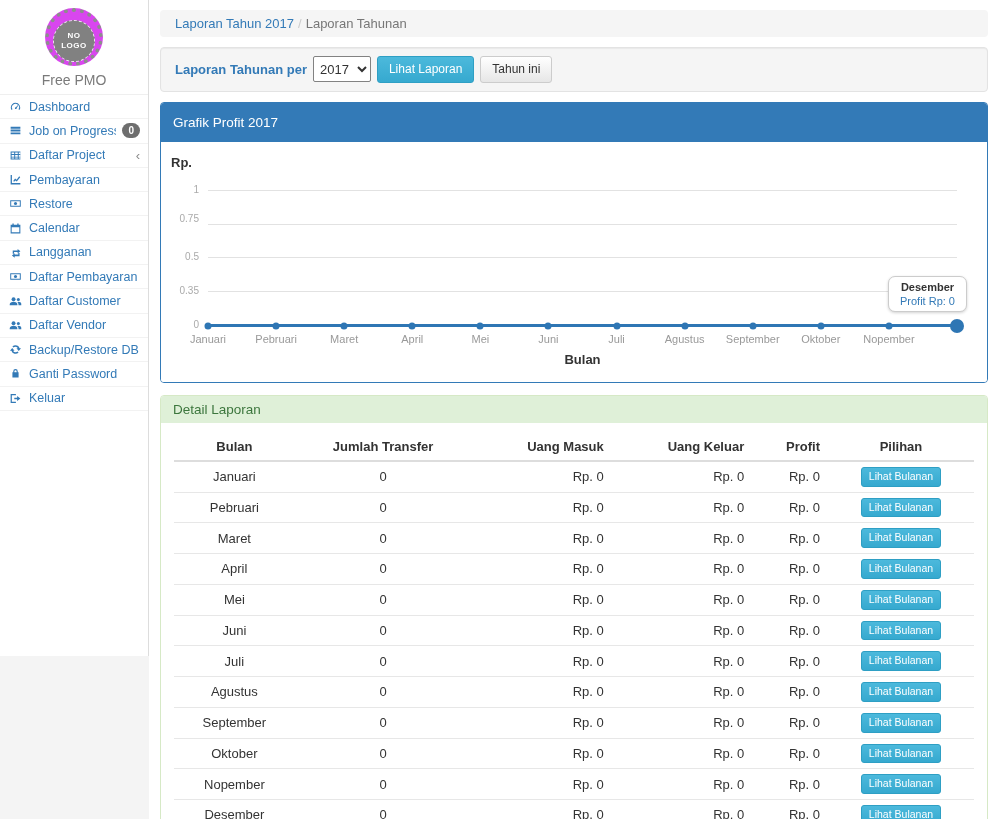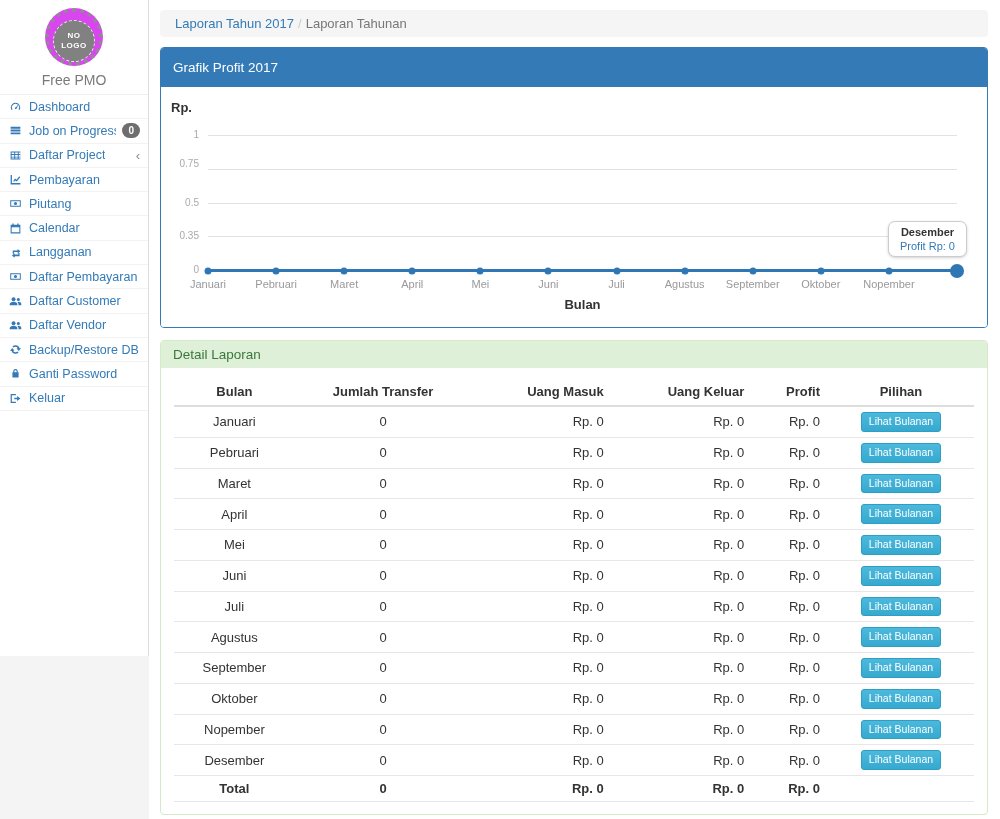--- a/index.html
+++ b/index.html
@@ -161,21 +161,21 @@
           </span>
           <span class="lbl">Pembayaran</span>
         </div>
         <div class="side-item">
           <span class="icn">
             <svg viewBox="0 0 16 16" fill="currentColor">
               <path fill-rule="evenodd" d="M1.5 4h13v8h-13V4zm1.2 1.2v5.6h10.6V5.2H2.7z"></path>
               <circle cx="8" cy="8" r="1.9"></circle>
             </svg>
           </span>
-          <span class="lbl">Piutang</span>
+          <span class="lbl">Restore</span>
         </div>
         <div class="side-item">
           <span class="icn">
             <svg viewBox="0 0 16 16" fill="currentColor">
               <path d="M4.2 1.8h1.6v2.4H4.2zM10.2 1.8h1.6v2.4h-1.6z"></path>
               <path fill-rule="evenodd" d="M2 3.4h12V14H2V3.4zm1.3 3.1v6.2h9.4V6.5H3.3z"></path>
             </svg>
           </span>
           <span class="lbl">Calendar</span>
         </div>
@@ -244,20 +244,28 @@
         </div>
       </nav>
   </aside>
 
   <div class="main">
 
     <div class="breadcrumb">
       <a href="#">Laporan Tahun 2017</a><span class="sep">/</span><span>Laporan Tahunan</span>
     </div>
 
+    <div class="well">
+      <span class="flabel">Laporan Tahunan per</span>
+      <select class="year-select">
+        <option>2017</option>
+      </select>
+      <button class="btn btn-info">Lihat Laporan</button>
+      <button class="btn btn-default">Tahun ini</button>
+    </div>
 
     <div class="panel panel-primary">
       <div class="phead">Grafik Profit 2017</div>
       <div class="chart-body">
         <div class="rp-label">Rp.</div>
         <div id="chart-grid">
             <div class="ytick" style="top: 177px;">0</div>
             <div class="gline" style="top: 149.25px;"></div>
             <div class="ytick" style="top: 143.25px;">0.35</div>
             <div class="gline" style="top: 115.5px;"></div>

